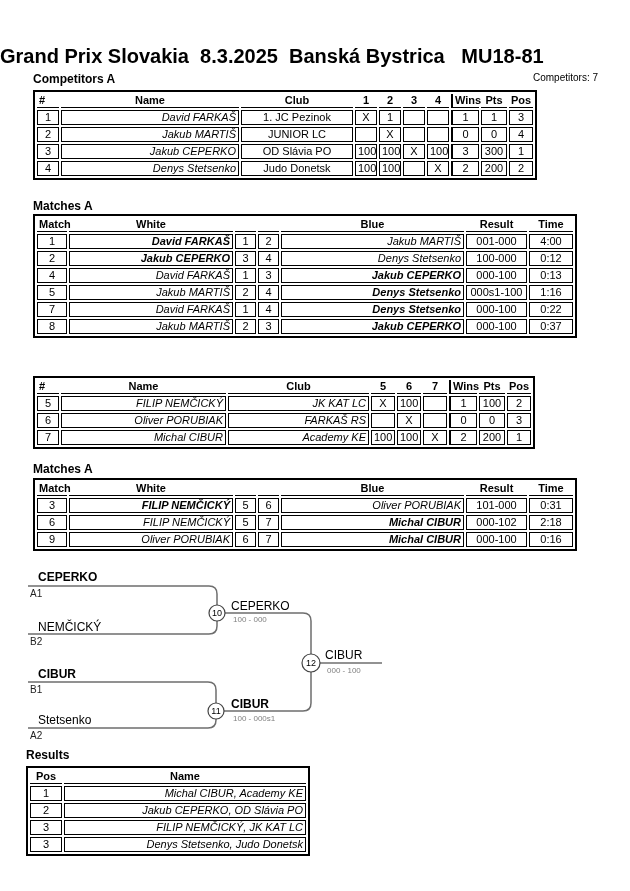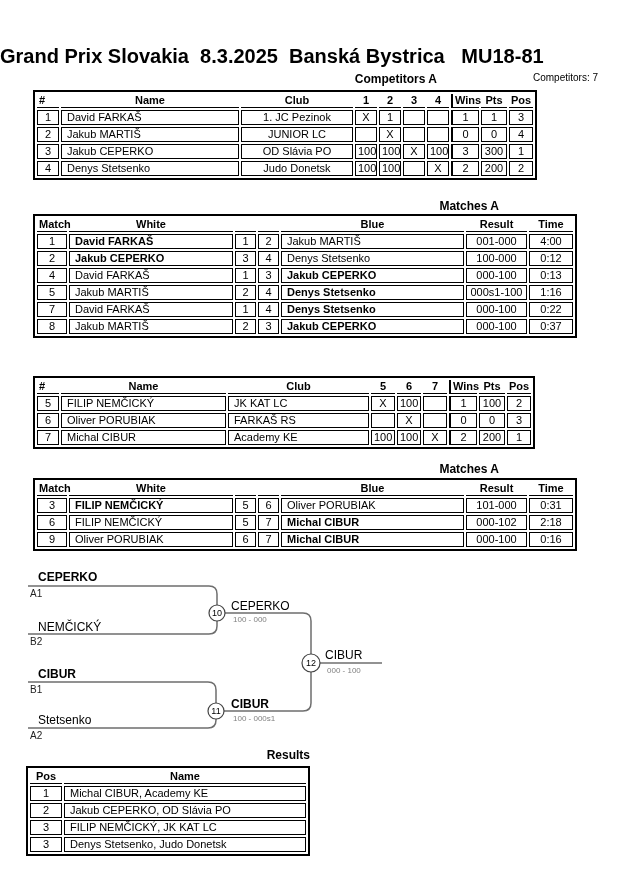--- a/index.html
+++ b/index.html
@@ -7,38 +7,38 @@
   .page {
     position:relative; width:630px; height:891px; background:#ffffff;
     font-family:"Liberation Sans","DejaVu Sans",sans-serif; color:#000;
     margin:0 auto; overflow:hidden;
   }
   .title {
     position:absolute; top:45px; left:0; width:528px; text-align:center;
     font-size:20px; font-weight:bold; white-space:pre; letter-spacing:0px;
   }
   .comp-note { position:absolute; top:72px; right:32px; font-size:10px; }
-  .sec-title { position:absolute; font-size:12px; font-weight:bold; text-align:right; }
+  .sec-title { position:absolute; font-size:12px; font-weight:bold; text-align:left; }
 
   table.tbl {
     position:absolute; border-collapse:separate; border-spacing:2px;
     border:2px solid #000; table-layout:fixed; background:#fff;
   }
   table.tbl td {
     border:1px solid #000; height:15px; font-size:11px; line-height:13px;
     overflow:hidden; white-space:nowrap; padding:0 2px;
   }
   table.tbl th {
     border:none; border-bottom:1px solid #000; font-size:11px; font-weight:bold;
     height:14px; line-height:13px; padding:0 2px; white-space:nowrap;
   }
   th.first { border-right:1px solid #000; text-align:left; padding-left:4px; }
   th.grp, td.grp { border-left:2px solid #000 !important; }
   .ctr { text-align:center; }
-  .lft { text-align:left; padding-left:5px !important; }
+  .lft { text-align:right; padding-left:5px !important;font-style:italic; }
   .bold { font-weight:bold; }
 
   .bracket { position:absolute; left:25px; top:560px; }
   .bracket text { font-family:"Liberation Sans","DejaVu Sans",sans-serif; }
   .bk-name { font-size:12px; fill:#000; }
   .bk-code { font-size:10px; fill:#222; }
   .bk-score { font-size:8px; fill:#808080; }
   .bk-circ-num { font-size:9px; fill:#000; text-anchor:middle; }
 </style>
 </head>

